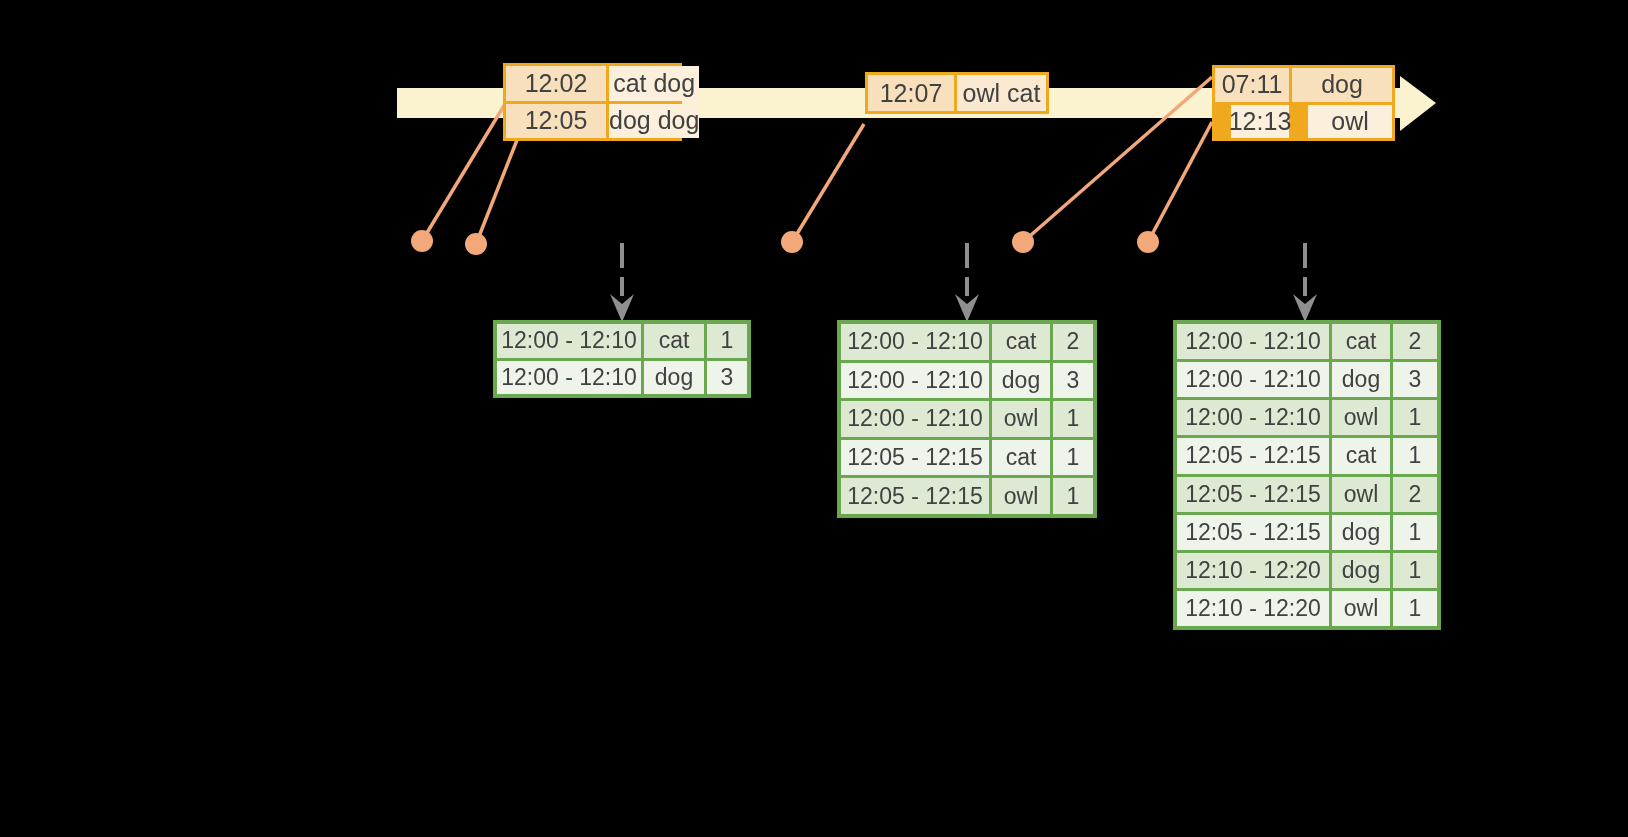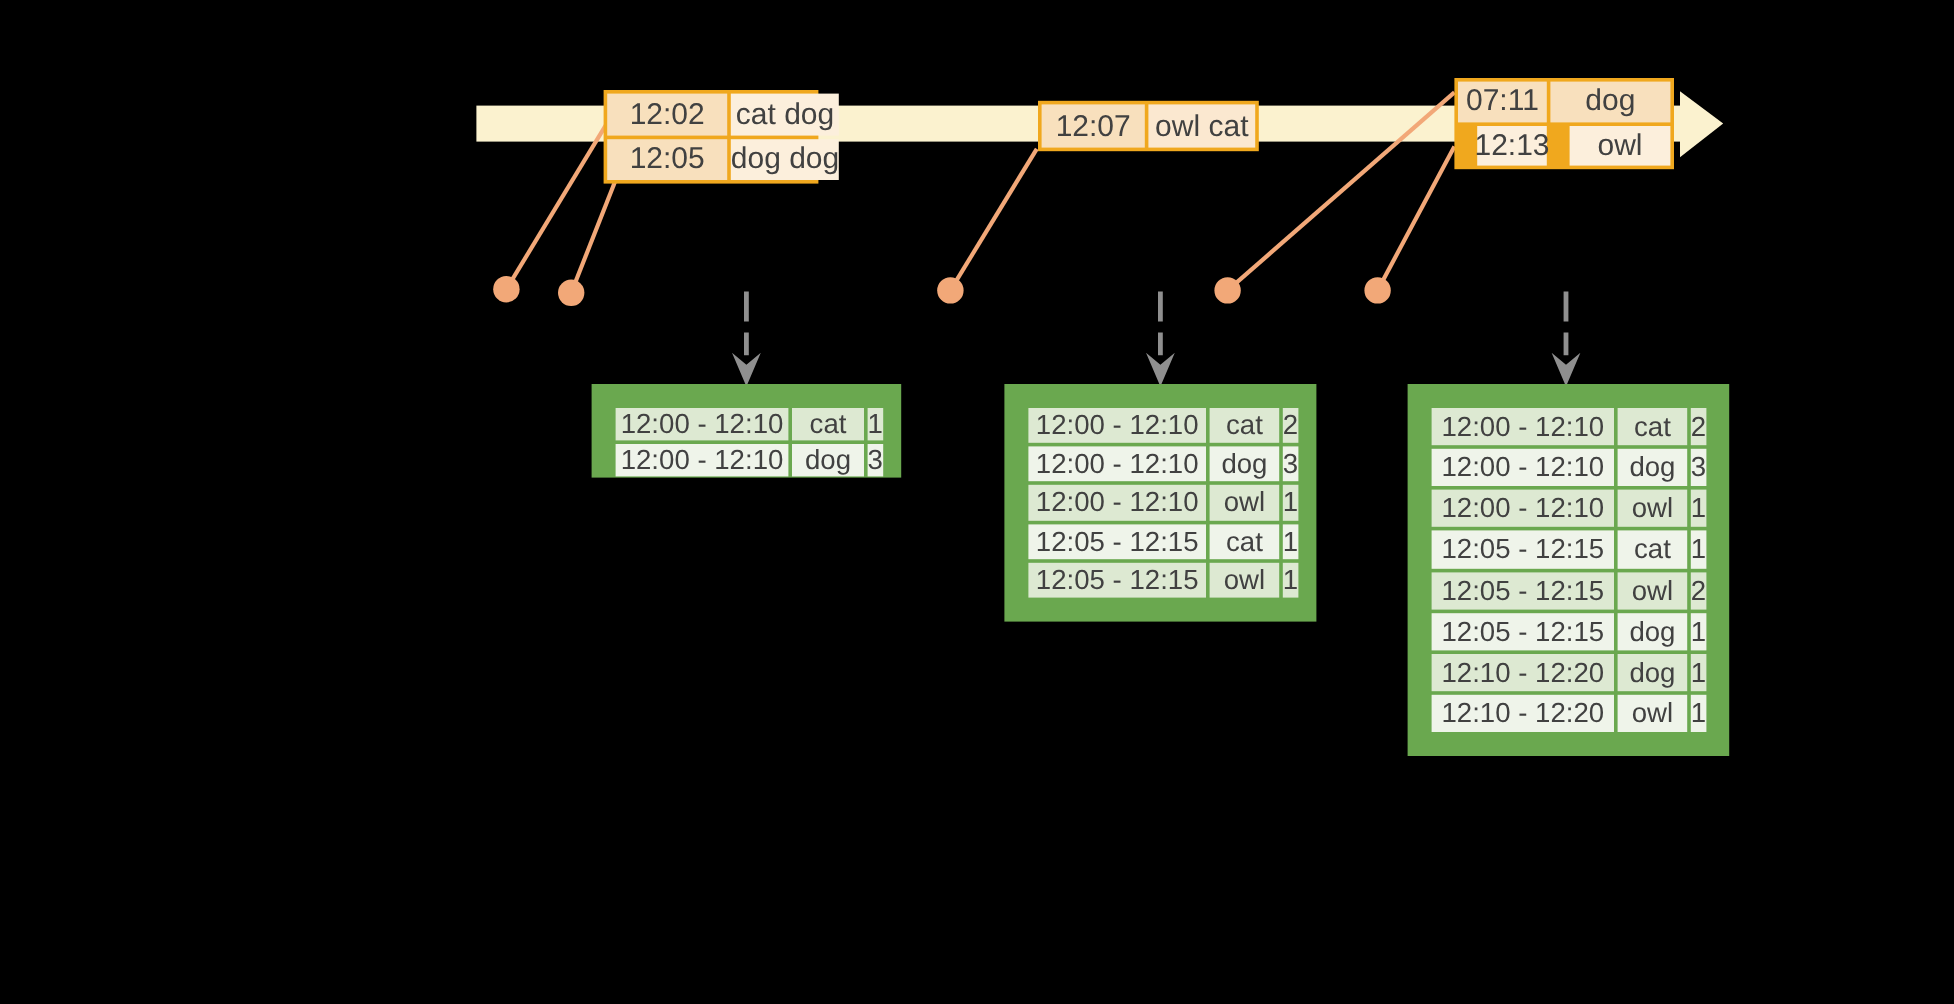--- a/index.html
+++ b/index.html
@@ -40,34 +40,34 @@
   .erow { display: contents; }
   .et .cell {
     background: var(--event_peach);
     display: flex;
     align-items: center;
     justify-content: center;
     color: var(--text);
     font-size: 25px;
     white-space: nowrap;
   }
-  .et1 { left:503px; top:75px;  width:179px; height:78px; grid-template-columns: 100px 1fr; }
-  .et2 { left:865px; top:84px;  width:184px; height:42px; grid-template-columns: 86px 1fr; }
+  .et1 { left:503px; top:63px;  width:179px; height:78px; grid-template-columns: 100px 1fr; }
+  .et2 { left:865px; top:72px;  width:184px; height:42px; grid-template-columns: 86px 1fr; }
   .et3 { left:1212px; top:65px; width:183px; height:76px; grid-template-columns: 74px 1fr; }
   .et1 .word { background: var(--event_cream); }
   .et2 .word { background: var(--event_mid); }
   .et3 .erow:nth-child(2) .cell { background: var(--event_cream); margin-left: 16px; }
 
   
   .rt {
     position: absolute;
     z-index: 2;
     display: grid;
     gap: 3px;
-    padding: 20px;
+    padding: 4px;
     background: var(--result_border);
     box-sizing: border-box;
     grid-auto-rows: 1fr;
   }
   .rrow { display: contents; }
   .rt .cell {
     display: flex;
     align-items: center;
     justify-content: center;
     color: var(--text);

